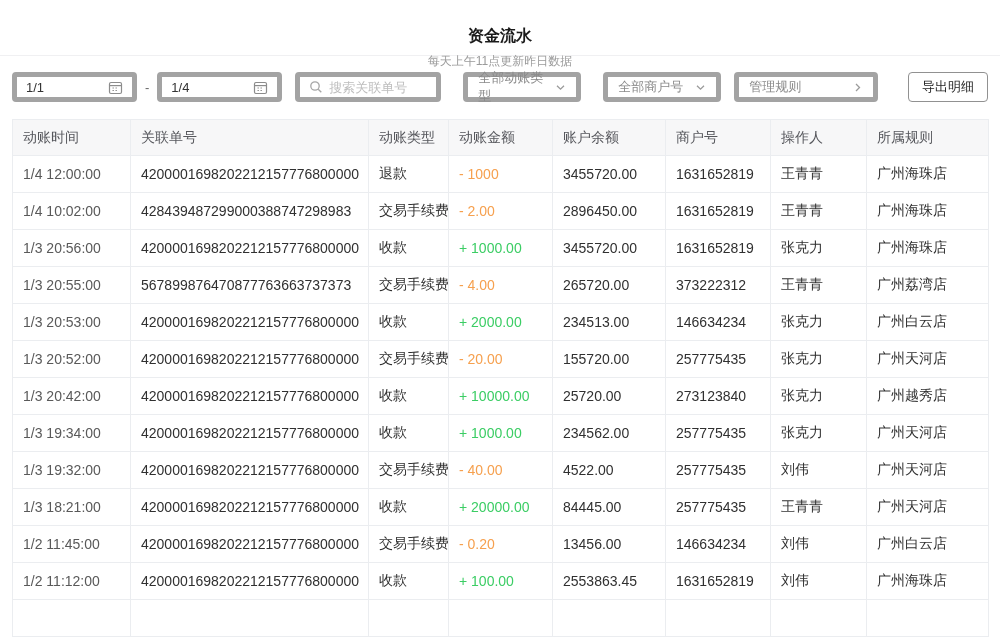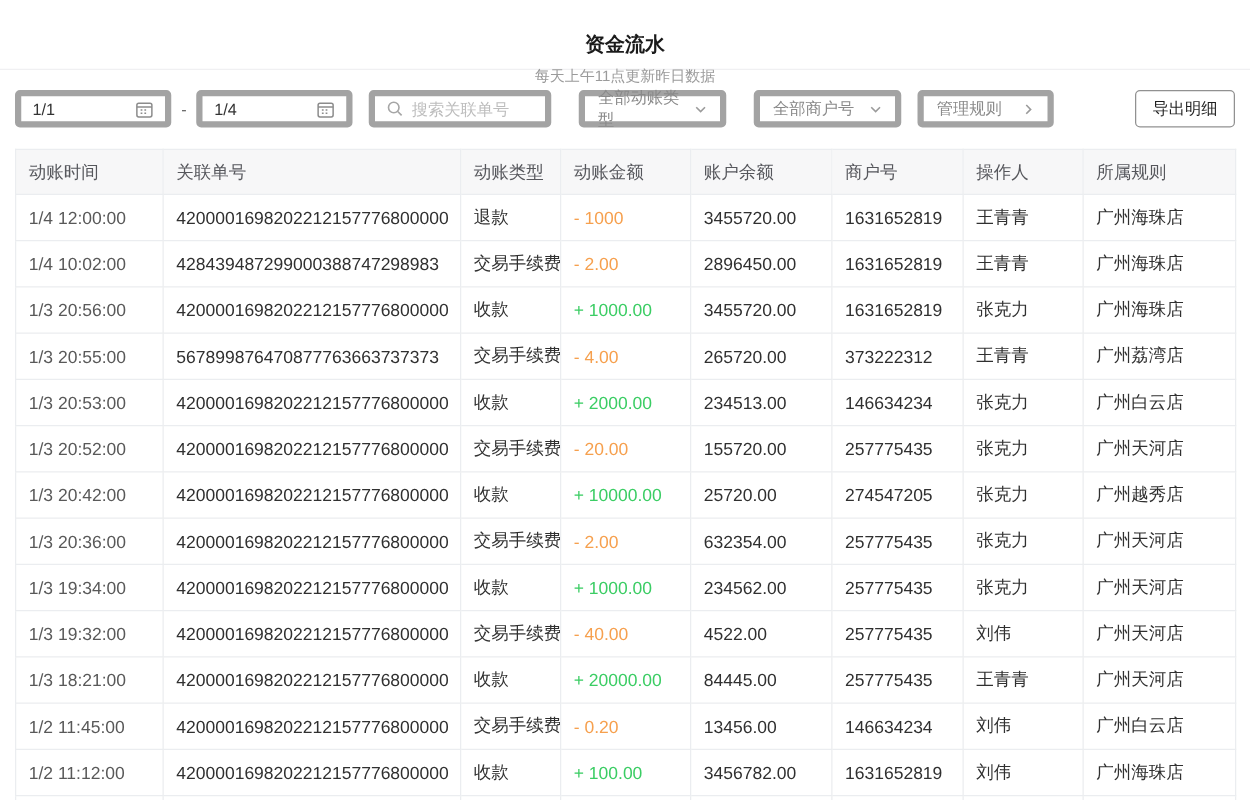--- a/index.html
+++ b/index.html
@@ -17,21 +17,21 @@
   .ctl { height: 30px; border: 5px solid #a3a3a3; border-radius: 4px; background: #fff;
     display: flex; align-items: center; font-size: 13px; color: #333; }
   .date-field { width: 125px; padding: 0 9px; justify-content: space-between; cursor: pointer; }
   .date-dash { margin: 0 8px; color: #666; font-size: 13px; }
   .search-field { width: 146px; margin-left: 13px; padding: 0 9px; }
   .search-field input { border: none; outline: none; width: 110px; margin-left: 6px;
     font-size: 13px; color: #333; font-family: inherit; background: transparent; }
   .search-field input::placeholder { color: #bdbdbd; }
   .select-field { width: 118px; margin-left: 22px; padding: 0 10px;
     justify-content: space-between; color: #8a8a8a; cursor: pointer; }
-  .rules-field { width: 109px; margin-left: 13px; padding: 0 10px;
+  .rules-field { width: 144px; margin-left: 13px; padding: 0 10px;
     justify-content: space-between; color: #8a8a8a; cursor: pointer; }
   .export-btn { margin-left: auto; width: 80px; justify-content: center;
     border: 1px solid #919191; color: #1f1f1f; font-weight: 400; cursor: pointer; }
   .icon { display: inline-flex; flex: none; }
 
   
   .data-table { width: 976px; margin: 17px 12px 0; border-collapse: collapse;
     table-layout: fixed; font-size: 14px; }
   .data-table th, .data-table td { border: 1px solid #ebedf0; padding: 0 10px;
     height: 37px; text-align: left; white-space: nowrap; overflow: hidden; font-weight: 400; }
@@ -207,35 +207,25 @@
     <td class="c-operator">张克力</td>
     <td class="c-rule">广州天河店</td>
   </tr>
 
   <tr>
     <td class="c-time">1/3 20:42:00</td>
     <td class="c-order">4200001698202212157776800000</td>
     <td class="c-type">收款</td>
     <td class="c-amount pos">+ 10000.00</td>
     <td class="c-balance">25720.00</td>
-    <td class="c-merchant">274547205</td>
+    <td class="c-merchant">273123840</td>
     <td class="c-operator">张克力</td>
     <td class="c-rule">广州越秀店</td>
   </tr>
 
-  <tr>
-    <td class="c-time">1/3 20:36:00</td>
-    <td class="c-order">4200001698202212157776800000</td>
-    <td class="c-type">交易手续费</td>
-    <td class="c-amount neg">- 2.00</td>
-    <td class="c-balance">632354.00</td>
-    <td class="c-merchant">257775435</td>
-    <td class="c-operator">张克力</td>
-    <td class="c-rule">广州天河店</td>
-  </tr>
 
   <tr>
     <td class="c-time">1/3 19:34:00</td>
     <td class="c-order">4200001698202212157776800000</td>
     <td class="c-type">收款</td>
     <td class="c-amount pos">+ 1000.00</td>
     <td class="c-balance">234562.00</td>
     <td class="c-merchant">257775435</td>
     <td class="c-operator">张克力</td>
     <td class="c-rule">广州天河店</td>
@@ -272,21 +262,21 @@
     <td class="c-merchant">146634234</td>
     <td class="c-operator">刘伟</td>
     <td class="c-rule">广州白云店</td>
   </tr>
 
   <tr>
     <td class="c-time">1/2 11:12:00</td>
     <td class="c-order">4200001698202212157776800000</td>
     <td class="c-type">收款</td>
     <td class="c-amount pos">+ 100.00</td>
-    <td class="c-balance">3456782.00</td>
+    <td class="c-balance">2553863.45</td>
     <td class="c-merchant">1631652819</td>
     <td class="c-operator">刘伟</td>
     <td class="c-rule">广州海珠店</td>
   </tr>
 </tbody>
   <tfoot>
     <tr>
       <td></td>
         <td></td>
       <td></td>

